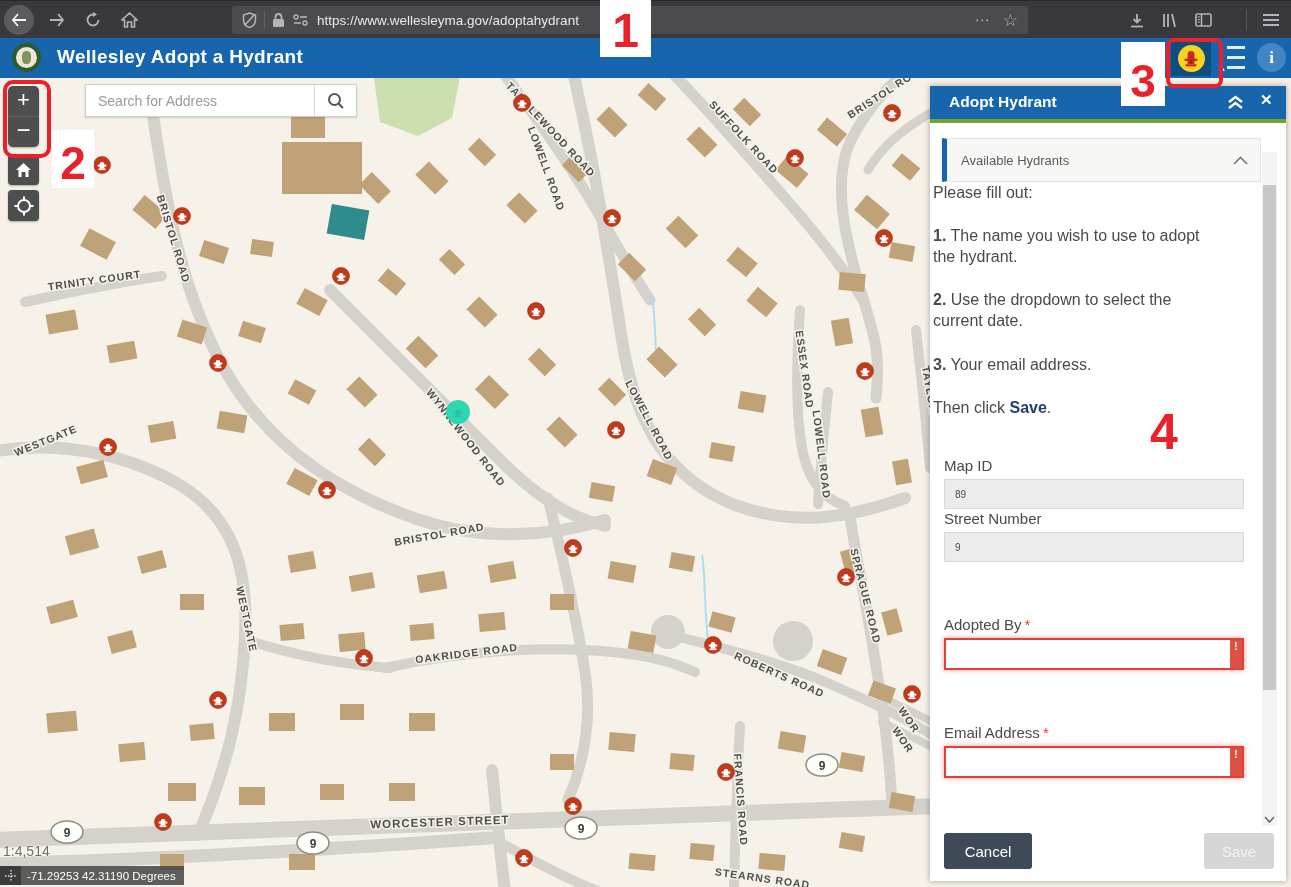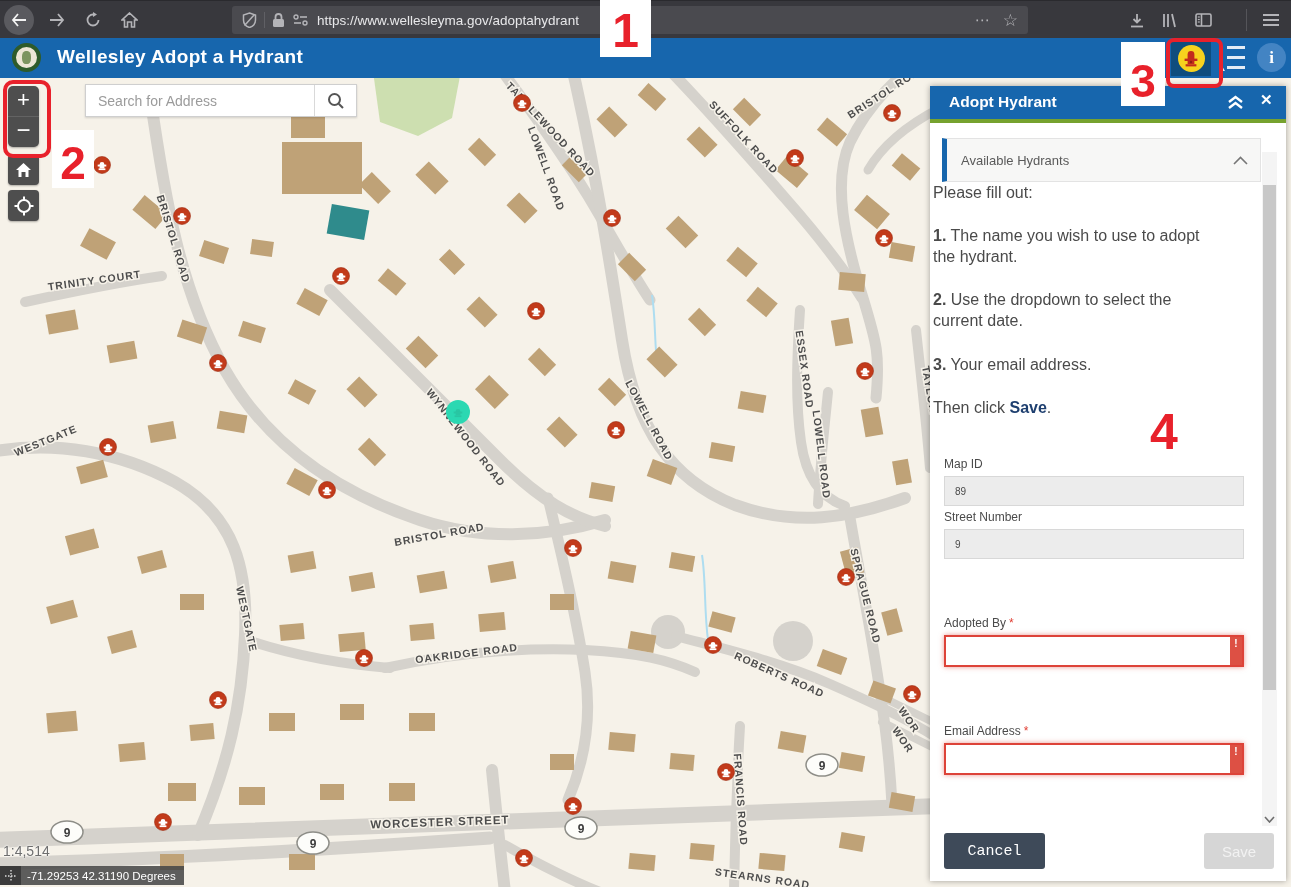--- a/index.html
+++ b/index.html
@@ -42,34 +42,34 @@
   #paneltitle{position:absolute;left:19px;top:7px;color:#fff;font-weight:bold;font-size:15.5px;}
   #greenbar{position:absolute;left:0;top:33px;width:100%;height:4px;background:#76a22e;}
   #sectionhdr{position:absolute;left:12px;top:52px;width:319px;height:44px;background:#f7f7f6;border:1px solid #e3e3e3;border-left:5px solid #1766ad;box-sizing:border-box;display:flex;align-items:center;}
   #sectionhdr span.txt{color:#5a5a5a;font-size:13px;margin-left:14px;}
   .chev{margin-left:auto;margin-right:12px;}
   #instr{position:absolute;left:3px;top:96px;width:288px;color:#4a4a4a;font-size:16px;line-height:1.32;}
   #instr p{margin:0 0 22px 0;}
   #instr b{font-weight:bold;}
   .savetxt{font-weight:bold;color:#1e3f6f;}
   .field{position:absolute;left:14px;width:300px;}
-  .flabel{font-size:12px;color:#4a4a4a;margin-bottom:5px;}
+  .flabel{font-size:15px;color:#4a4a4a;margin-bottom:5px;}
   .req{color:#e03c31;margin-left:3px;}
   .finput{width:100%;height:30px;box-sizing:border-box;border:1px solid #d8d8d8;background:#fff;font-size:10px;color:#4a4a4a;padding:0 10px;font-family:"Liberation Sans",sans-serif;outline:none;}
   .finput.disabled{background:#ececec;}
   .errwrap{position:relative;width:100%;height:32px;border:2px solid #dd4339;box-sizing:border-box;background:#fff;box-shadow:0 0 5px rgba(221,67,57,.55);}
   .errwrap input{position:absolute;left:0;top:0;width:100%;height:100%;border:0;outline:0;box-sizing:border-box;padding:0 10px;font-size:14px;font-family:"Liberation Sans",sans-serif;background:transparent;}
   .excl{position:absolute;right:0;top:0;width:12px;height:100%;background:#dd5044;color:#fff;font-size:10px;font-weight:bold;text-align:center;line-height:14px;}
   .ddbtn{position:absolute;right:0;top:0;width:30px;height:100%;background:#f2f2f2;border-left:1px solid #e2b6b2;display:flex;align-items:center;justify-content:center;}
   .ddarrow{width:0;height:0;border-left:5px solid transparent;border-right:5px solid transparent;border-top:6px solid #8195ab;}
   #pscroll{position:absolute;left:332px;top:66px;width:15px;height:676px;background:#f4f4f4;}
   #pthumb{position:absolute;left:1px;top:33px;width:13px;height:505px;background:#c8c8c8;}
   .schev{position:absolute;left:332px;width:15px;height:14px;display:flex;align-items:center;justify-content:center;}
   #pfooter{position:absolute;left:0;top:740px;width:100%;height:55px;background:#fff;}
-  #cancelbtn{position:absolute;left:14px;top:7px;width:101px;height:36px;background:#3e4a59;color:#fff;font-size:15px;border:0;border-radius:3px;font-family:Liberation Mono, monospace;}
+  #cancelbtn{position:absolute;left:14px;top:7px;width:88px;height:36px;background:#3e4a59;color:#fff;font-size:15px;border:0;border-radius:3px;font-family:Liberation Sans, sans-serif;}
   #savebtn{position:absolute;left:274px;top:7px;width:70px;height:36px;background:#d6d6d6;color:#f2f2f2;font-size:15px;border:0;border-radius:3px;font-family:"Liberation Sans",sans-serif;}
   
   .ann-box{position:absolute;background:#fff;color:#e8212b;font-weight:bold;display:flex;align-items:flex-end;justify-content:center;z-index:60;}
   .ann-outline{position:absolute;border:4px solid #e8212b;border-radius:10px;z-index:60;pointer-events:none;}
   #ann4{position:absolute;left:1150px;top:403px;color:#e8212b;font-size:50px;font-weight:bold;z-index:60;}
 </style>
 </head>
 <body>
 
 <div id="page">

